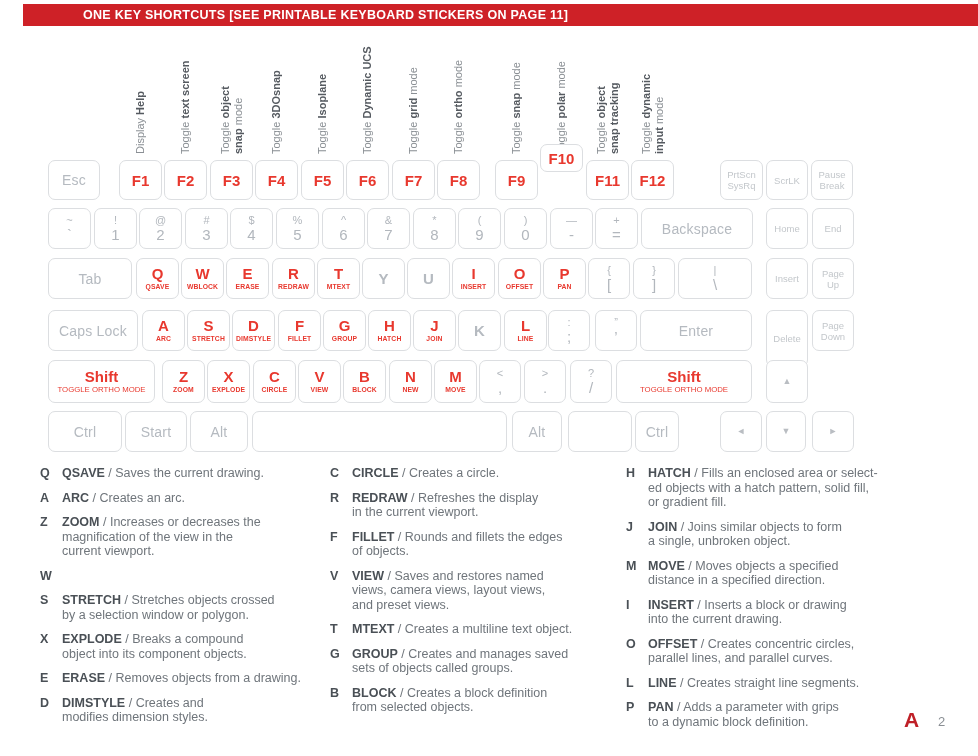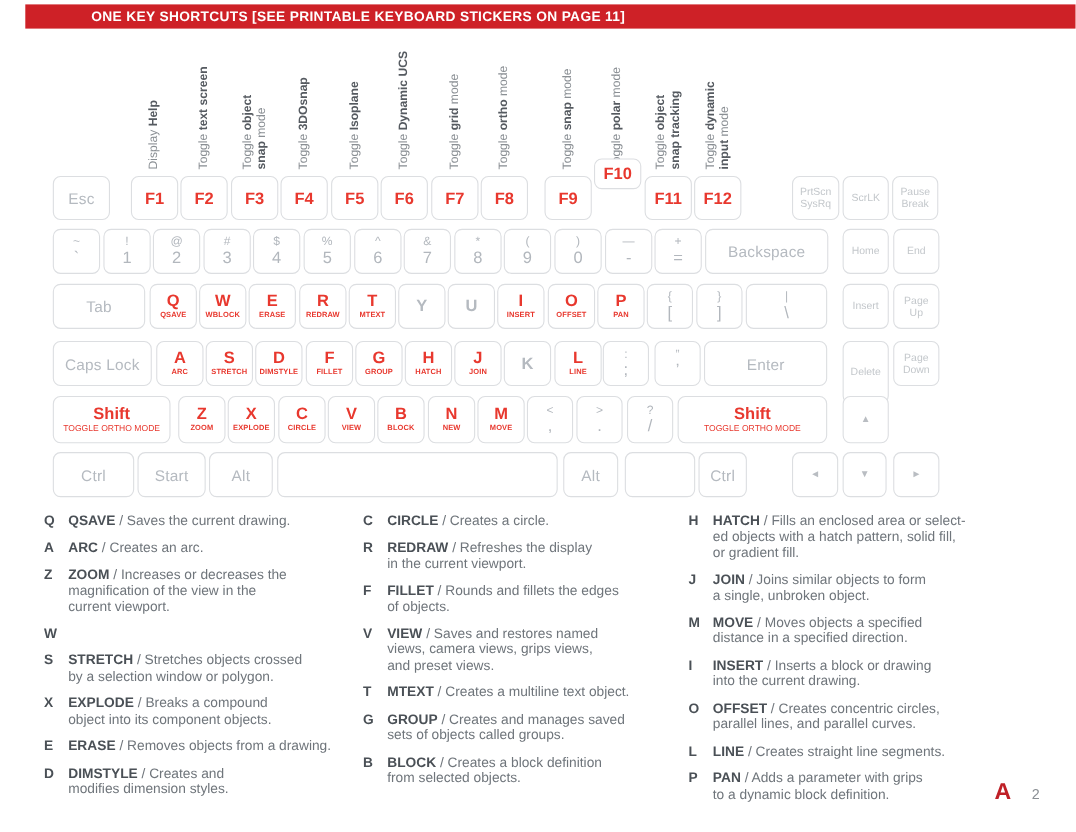--- a/index.html
+++ b/index.html
@@ -448,21 +448,21 @@
 in the current viewport.</span></div>
         </div>
         <div class="entry">
           <span class="lt">F</span>
           <div class="tx"><b>FILLET</b> / <span class="desc">Rounds and fillets the edges
 of objects.</span></div>
         </div>
         <div class="entry">
           <span class="lt">V</span>
           <div class="tx"><b>VIEW</b> / <span class="desc">Saves and restores named
-views, camera views, grips views,
+views, camera views, layout views,
 and preset views.</span></div>
         </div>
         <div class="entry">
           <span class="lt">T</span>
           <div class="tx"><b>MTEXT</b> / <span class="desc">Creates a multiline text object.</span></div>
         </div>
         <div class="entry">
           <span class="lt">G</span>
           <div class="tx"><b>GROUP</b> / <span class="desc">Creates and manages saved
 sets of objects called groups.</span></div>

